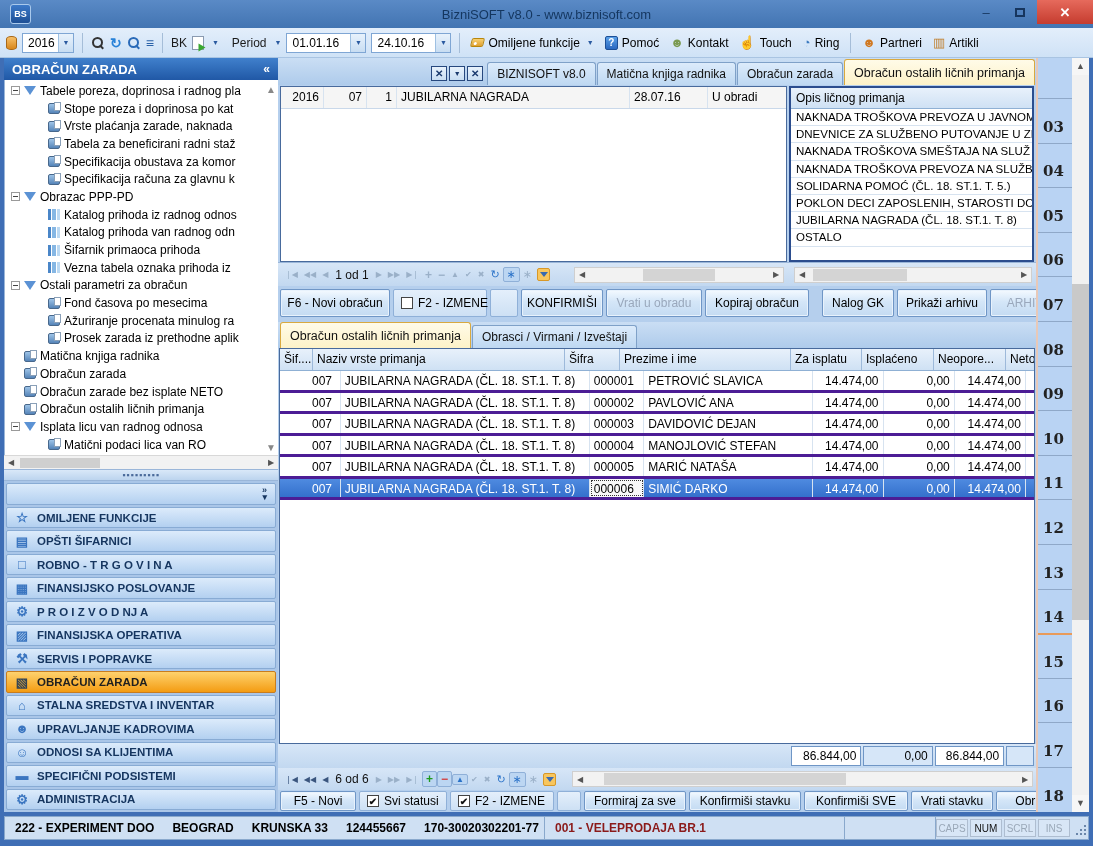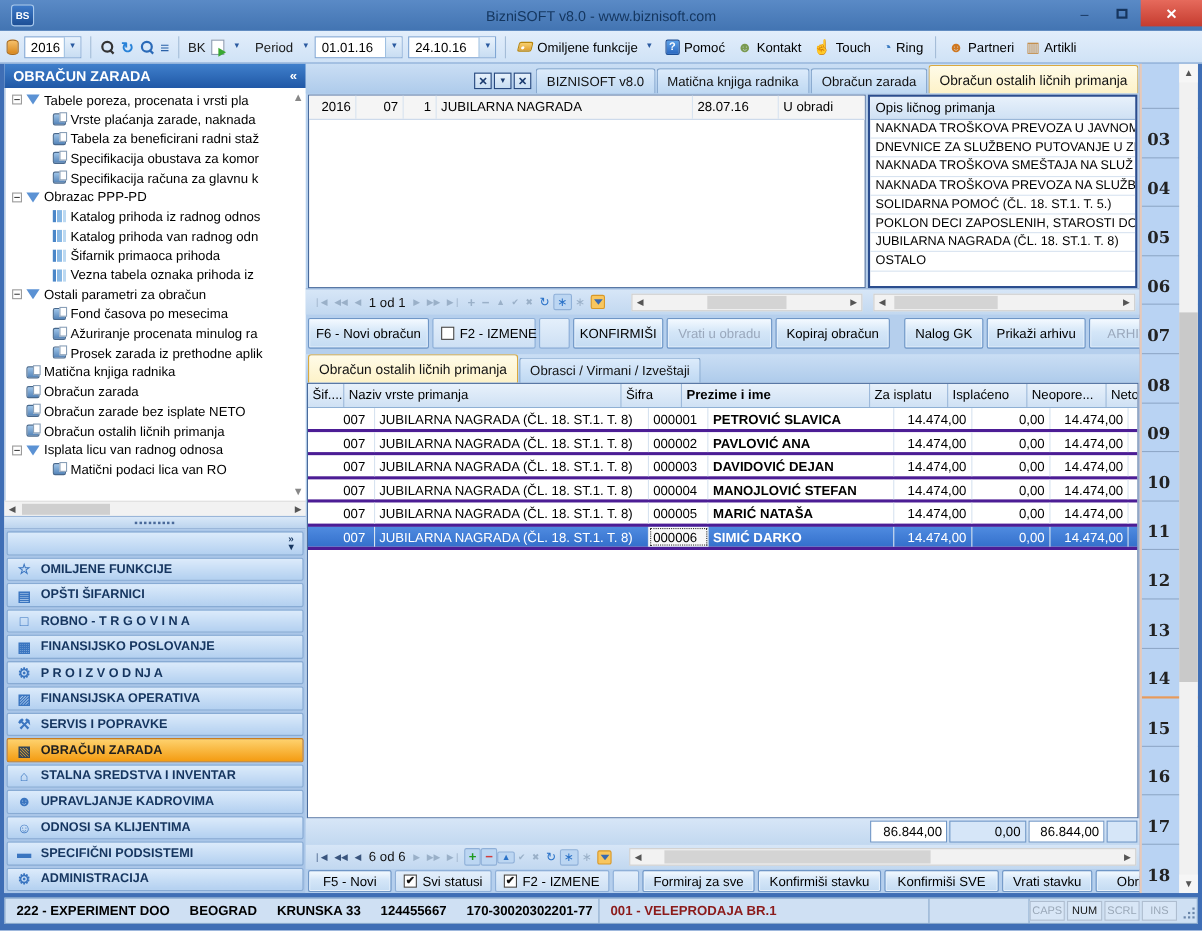--- a/index.html
+++ b/index.html
@@ -184,21 +184,21 @@
     border:1px solid #8fb0d8; border-radius:2px; flex:none; }
   .spacer2 { width:24px; height:20px; background:linear-gradient(#e4effb,#cde0f4);
     border:1px solid #8fb0d8; border-radius:2px; flex:none; }
 
   
   .subtabs { position:absolute; left:0; top:264px; width:758px; height:26px; display:flex;
     align-items:flex-end; padding-left:2px; background:linear-gradient(#cadef4,#aecbeb); }
   .grid2 { position:absolute; left:1px; top:290px; width:756px; height:396px; background:#fff;
     border:1px solid #486a9c; overflow:hidden; }
   .g2 .c0 { width:33px; } .g2 .c1 { width:252px; } .g2 .c2 { width:55px; }
-  .g2 .c3 { width:171px;font-weight:bold; } .g2 .c4 { width:71px; } .g2 .c5 { width:72px; }
+  .g2 .c3 { width:171px; } .g2 .c4 { width:71px; } .g2 .c5 { width:72px; }
   .g2 .c6 { width:72px; } .g2 .c7 { flex:1; border-right:none; }
   .g2row { display:flex; height:21.5px; background:#fff; border-bottom:3px solid #4c1d95;padding-left:28px; }
   .g2row > div { border-right:1px solid #d7e3f0; padding:3px 4px; overflow:hidden; white-space:nowrap; }
   .g2row.selected { background:linear-gradient(#4f8be0,#3470cc); color:#fff; }
   .g2row.selected .c2 { background:#f8f8f8; color:#000; outline:1px dotted #333; outline-offset:-2px; }
 
   .totals { position:absolute; left:0; top:686px; width:758px; height:24px;
     background:linear-gradient(#d7e6f7,#c2d8f0); display:flex; align-items:center; }
   .tot-spacer { width:513px; flex:none; }
   .tot-cell { height:20px; border:1px solid #6f96c6; background:#fff; display:flex; align-items:center;
@@ -313,23 +313,28 @@
       <span class="collapse">«</span>
     </div>
     <div class="tree">
 
       <span class="tree-vscroll-up">▲</span>
       <span class="tree-vscroll-dn">▼</span>
 
         <div class="t-item is-node">
           <span class="exp"></span>
           <span class="t-ic t-node"></span>
-          <span>Tabele poreza, procenata i vrsti pla</span>
-        </div>
-
+          <span>Tabele poreza, doprinosa i radnog pla</span>
+        </div>
+
+        <div class="t-item lvl1">
+          <span class="exp"></span>
+          <span class="t-ic t-doc"></span>
+          <span>Stope poreza i doprinosa po kat</span>
+        </div>
 
         <div class="t-item lvl1">
           <span class="exp"></span>
           <span class="t-ic t-doc"></span>
           <span>Vrste plaćanja zarade, naknada</span>
         </div>
 
         <div class="t-item lvl1">
           <span class="exp"></span>
           <span class="t-ic t-doc"></span>

